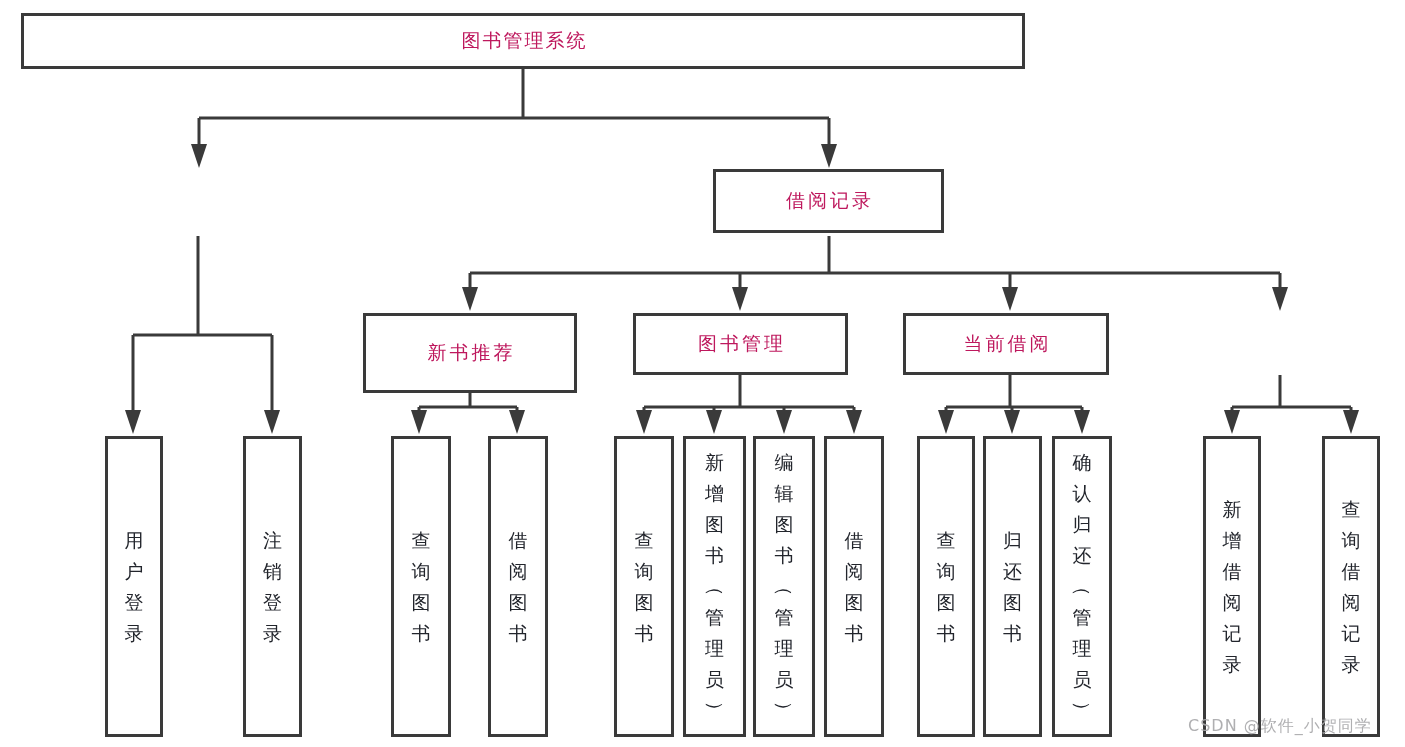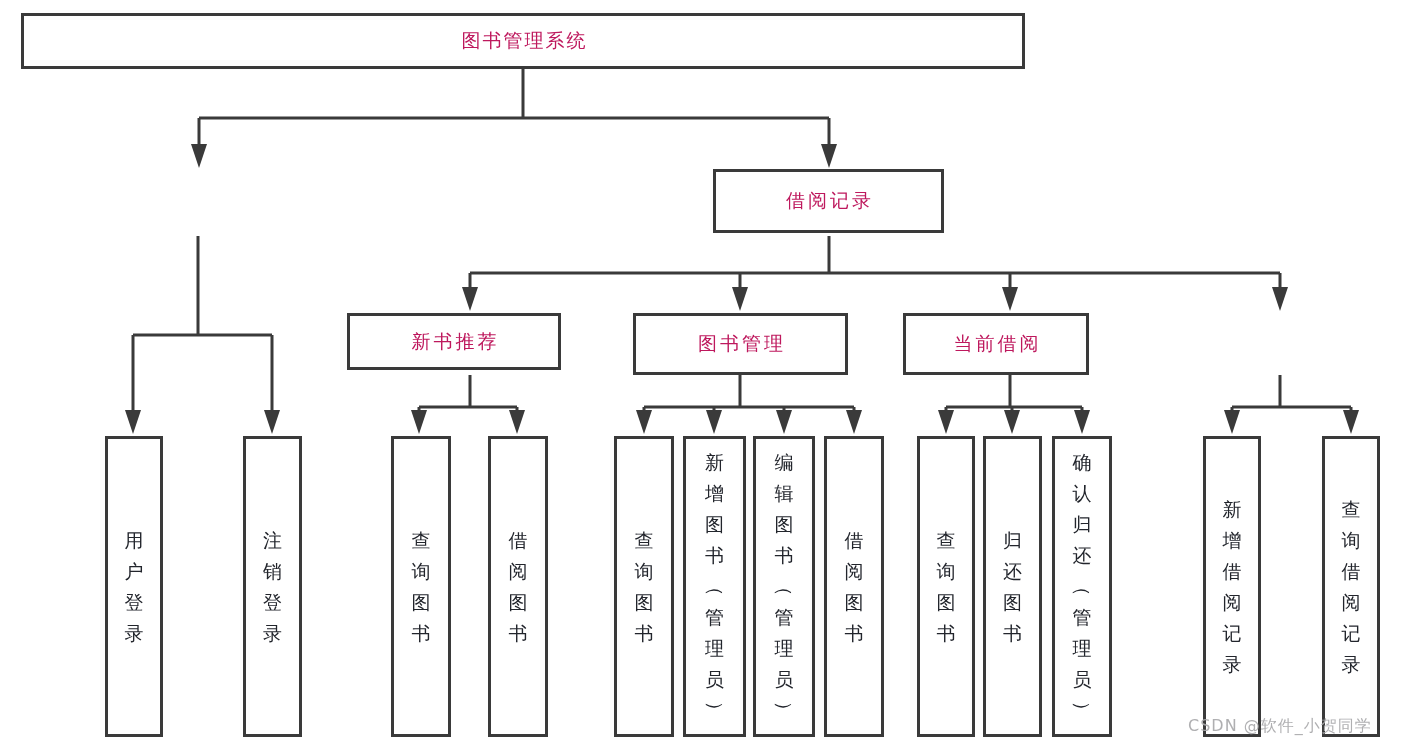--- a/index.html
+++ b/index.html
@@ -115,27 +115,27 @@
   </svg>
 
   <div class="box l1" style="left:21px; top:13px; width:1004px; height:56px">
     <span class="lbl">图书管理系统</span>
   </div>
 
   <div class="box" style="left:713px; top:169px; width:231px; height:64px">
     <span class="lbl">借阅记录</span>
   </div>
 
-  <div class="box" style="left:347px; top:313px; width:214px; height:57px">
+  <div class="box" style="left:363px; top:313px; width:214px; height:80px">
     <span class="lbl">新书推荐</span>
   </div>
   <div class="box" style="left:633px; top:313px; width:215px; height:62px">
     <span class="lbl">图书管理</span>
   </div>
-  <div class="box" style="left:903px; top:313px; width:186px; height:62px">
+  <div class="box" style="left:903px; top:313px; width:206px; height:62px">
     <span class="lbl">当前借阅</span>
   </div>
 
   <div class="box v" style="left:105px; top:436px; width:58px; height:301px">
     <span class="vtext">
         <span>用</span>
         <span>户</span>
         <span>登</span>
         <span>录</span>
       </span>

